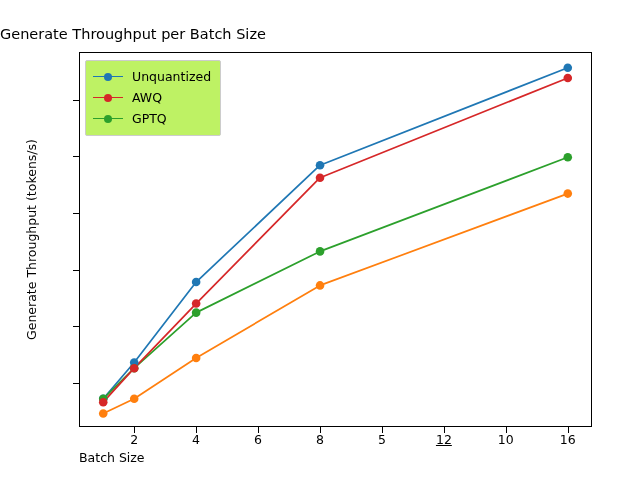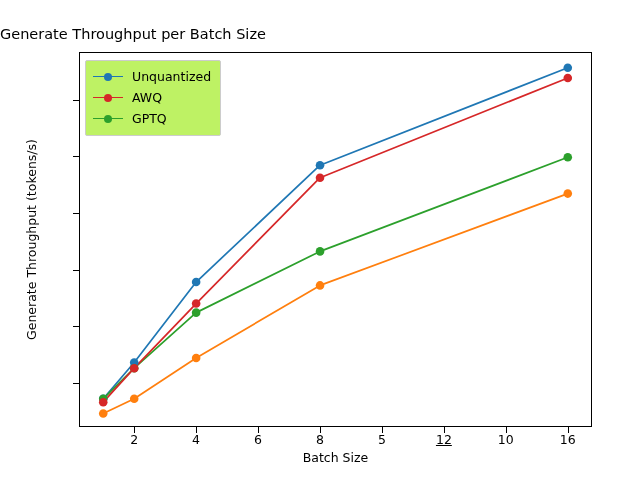--- a/index.html
+++ b/index.html
@@ -78,21 +78,21 @@
     text-align: center;
     font-size: 12.5px;
     color: #000000;
     line-height: 20px;
   }
   #xlabel {
     position: absolute;
     left: 79px;
     top: 450px;
     width: 513px;
-    text-align: center;
+    text-align: left;
     font-size: 12.5px;
     color: #000000;
   }
   #legend {
     position: absolute;
     left: 85px;
     top: 60px;
     background: #bef264;
     border: 1px solid #cccccc;
     border-radius: 2px;

